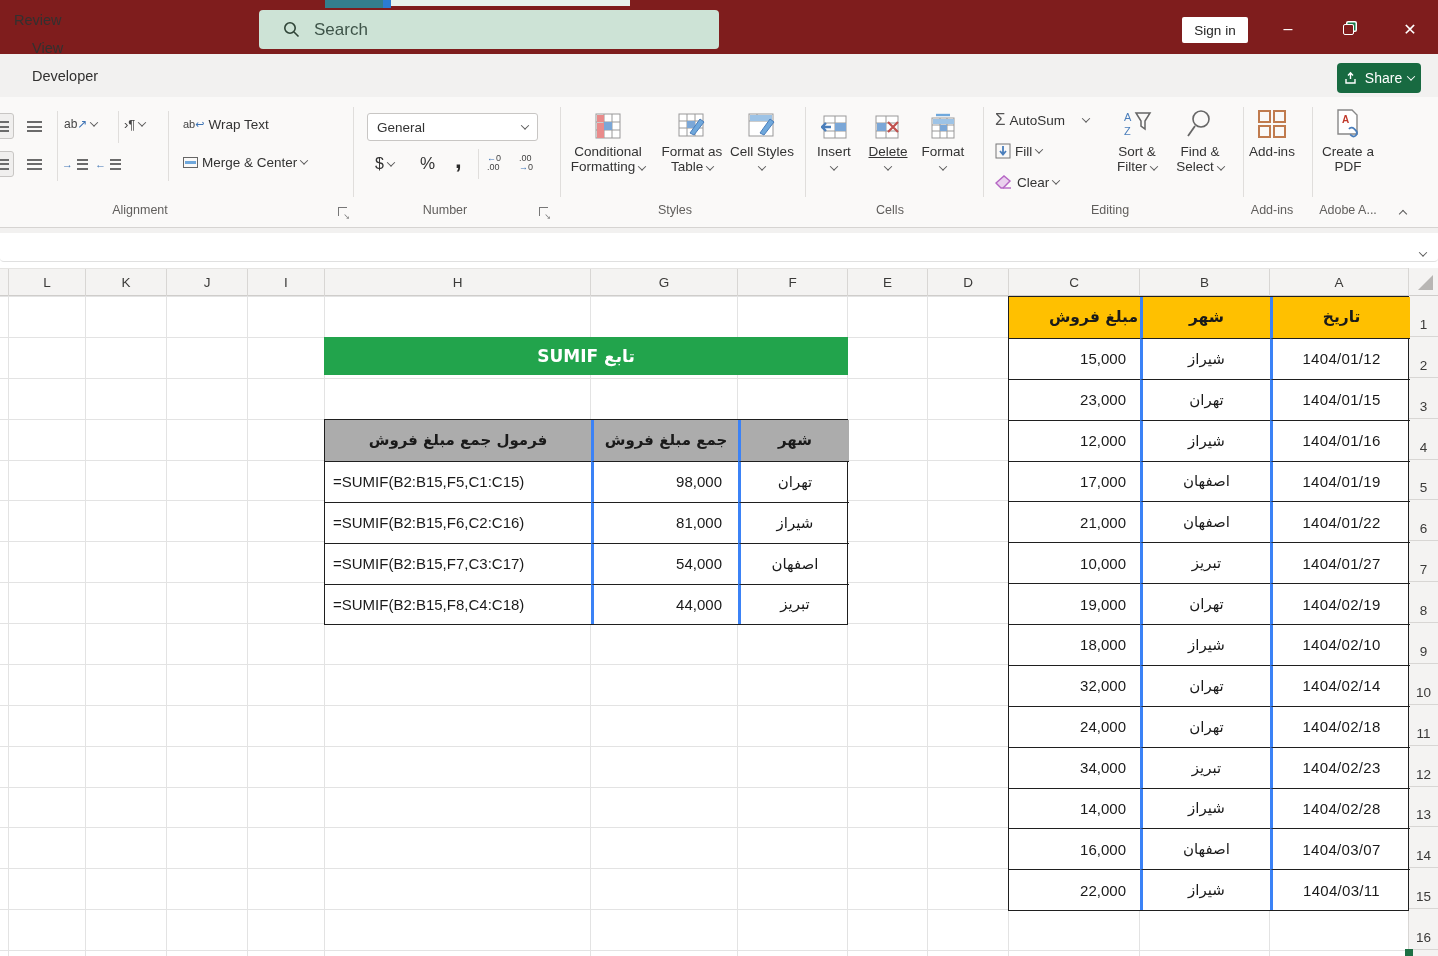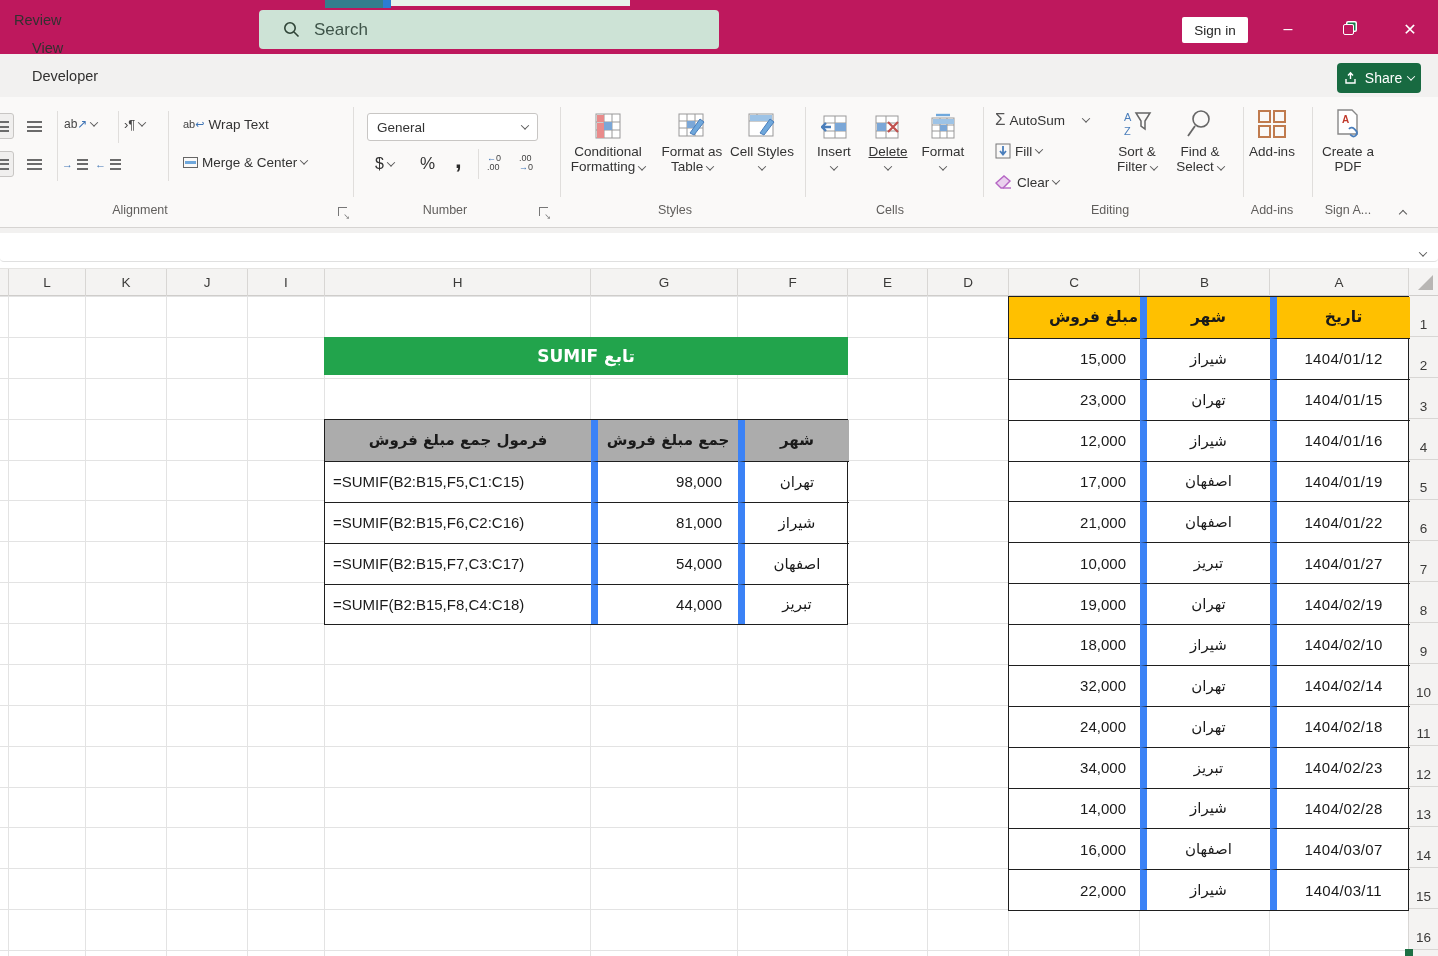--- a/index.html
+++ b/index.html
@@ -1,21 +1,21 @@
 <!DOCTYPE html>
 <html><head>
 <meta charset="utf-8">
 <style>
   * { margin:0; padding:0; box-sizing:border-box; }
   html,body { width:1438px; height:956px; overflow:hidden;
     font-family:"Liberation Sans", sans-serif; background:#fff; }
   #app { position:relative; width:1438px; height:956px; }
 
   
-  #titlebar { position:absolute; left:0; top:0; width:1438px; height:54px; background:#be185d; }
+  #titlebar { position:absolute; left:0; top:0; width:1438px; height:54px; background:#7f1d1d; }
   .top-teal { position:absolute; left:325px; top:0; width:62px; height:8px; background:#337E8D; }
   .top-blue { position:absolute; left:383px; top:0; width:8px; height:8px; background:#2B7CD3; }
   .top-light { position:absolute; left:391px; top:0; width:239px; height:6px; background:#E7F2EC; }
   #searchbox { position:absolute; left:259px; top:10px; width:460px; height:39px;
     background:#CDE3D6; border-radius:4px; display:flex; align-items:center; padding-left:24px; gap:14px; }
   #searchbox input { background:transparent; border:none; outline:none; font-size:17px;
     color:#33493D; font-family:"Liberation Sans",sans-serif; width:360px; }
   #searchbox input::placeholder { color:#3E5449; opacity:1; }
   #signin { position:absolute; left:1182px; top:17px; width:66px; height:26px; background:#fff;
     border-radius:2px; font-size:13.5px; color:#1f1f1f; display:flex; align-items:center; justify-content:center; }
@@ -79,21 +79,21 @@
   .vline { position:absolute; width:1px; background:#E3E3E3; }
   .hline { position:absolute; height:1px; background:#E3E3E3; }
   .fa { font-family:"DejaVu Sans","Liberation Sans",sans-serif; direction:rtl; }
 
   
   #salesTable { position:absolute; left:1008px; top:34px; width:401px;
     display:grid; grid-template-columns:131px 130px 140px; border:1.5px solid #1F1F1F; background:#fff; }
   #sumifTable { position:absolute; left:324px; top:157px; width:524px;
     display:grid; grid-template-columns:266px 147px 111px; border:1.5px solid #1F1F1F; background:#fff; }
   .tcell { display:flex; align-items:center; font-size:15px; color:#1a1a1a; overflow:hidden; }
-  .b-l { border-left:7px solid #3b82f6; } .b-t { border-top:1px solid #1F1F1F; }
+  .b-l { border-left:3px solid #3b82f6; } .b-t { border-top:1px solid #1F1F1F; }
   .hdr-orange { background:#FFC000; font-weight:bold; justify-content:center; font-size:15.5px; }
   .hdr-gray { background:#ACACAC; font-weight:bold; justify-content:center; font-size:15px; }
   .amt { justify-content:flex-end; padding-right:14px; }
   .city { justify-content:center; }
   .datec { justify-content:center; letter-spacing:0.3px; }
   .formula { justify-content:flex-start; padding-left:8px; font-size:15px; }
   .sum { justify-content:flex-end; padding-right:16px; }
   #banner { position:absolute; left:324px; top:75px; width:524px; height:38px; background:#22A44C;
     color:#fff; font-weight:bold; font-size:17px; display:flex; align-items:center; justify-content:center; }
   #activeRowMark { position:absolute; left:1405px; top:687px; width:8px; height:7px; background:#1E7145; }
@@ -348,21 +348,21 @@
     <div class="bigbtn" style="left:1316px; width:64px;">
       <span class="ic">
           <svg width="26" height="30" viewBox="0 0 26 30">
             <path d="M3 1 H17 L22 6 V25 H3 Z" fill="#fff" stroke="#888" stroke-width="1.4"></path>
             <text x="7" y="14" font-size="10" fill="#C0392B" font-weight="bold" font-family="sans-serif">A</text>
             <path d="M14 20 a3.4 3.4 0 0 1 5 -0.4 l2 2 a3.4 3.4 0 0 1 -4.8 4.8 l-1 -1" fill="none" stroke="#4A7EBB" stroke-width="1.8"></path>
           </svg>
         </span>
       <span>Create a PDF</span>
     </div>
-    <div class="glabel" style="left:1298px; width:100px;">Sign A...</div>
+    <div class="glabel" style="left:1298px; width:100px;">Adobe A...</div>
     <div style="position:absolute; left:1400px; top:106px;"><span class="chev up"></span></div>
   </div>
 
   <div id="fxbar"></div>
   <div id="fxwhite">
     <div style="position:absolute; right:12px; top:10px;"><span class="chev"></span></div>
   </div>
 
   <div id="sheet">
     <div id="grid">

